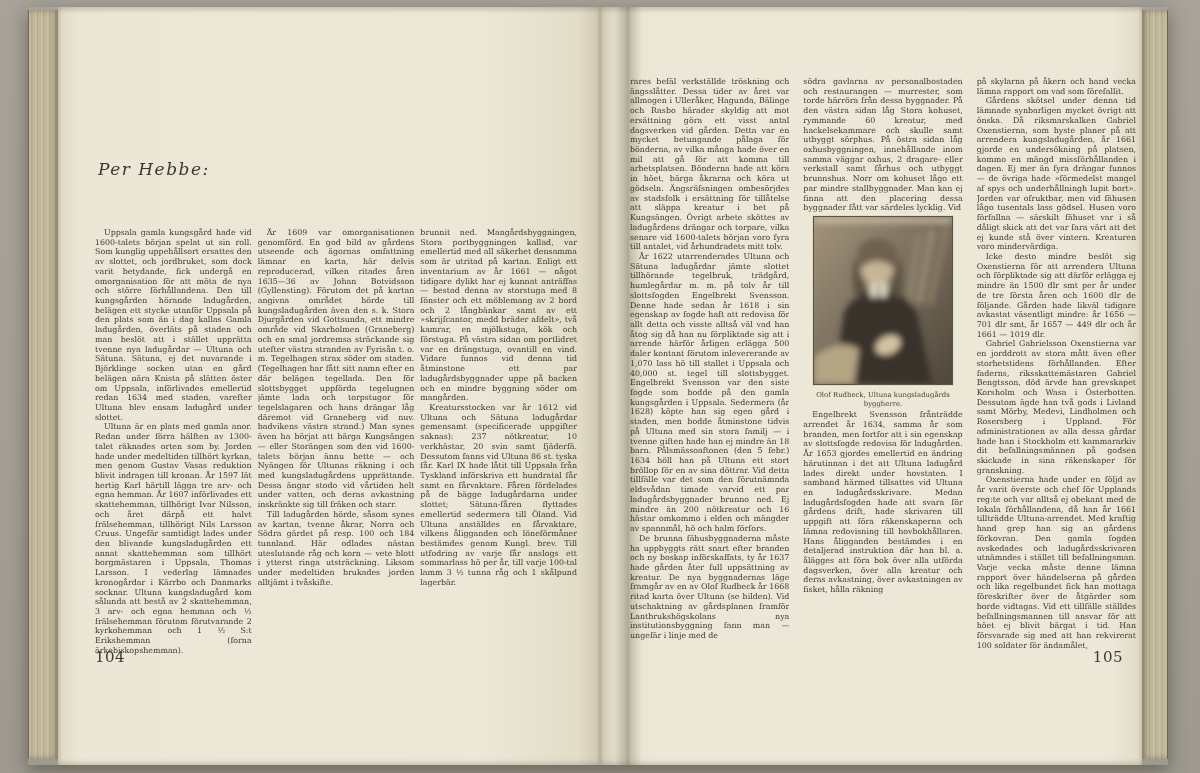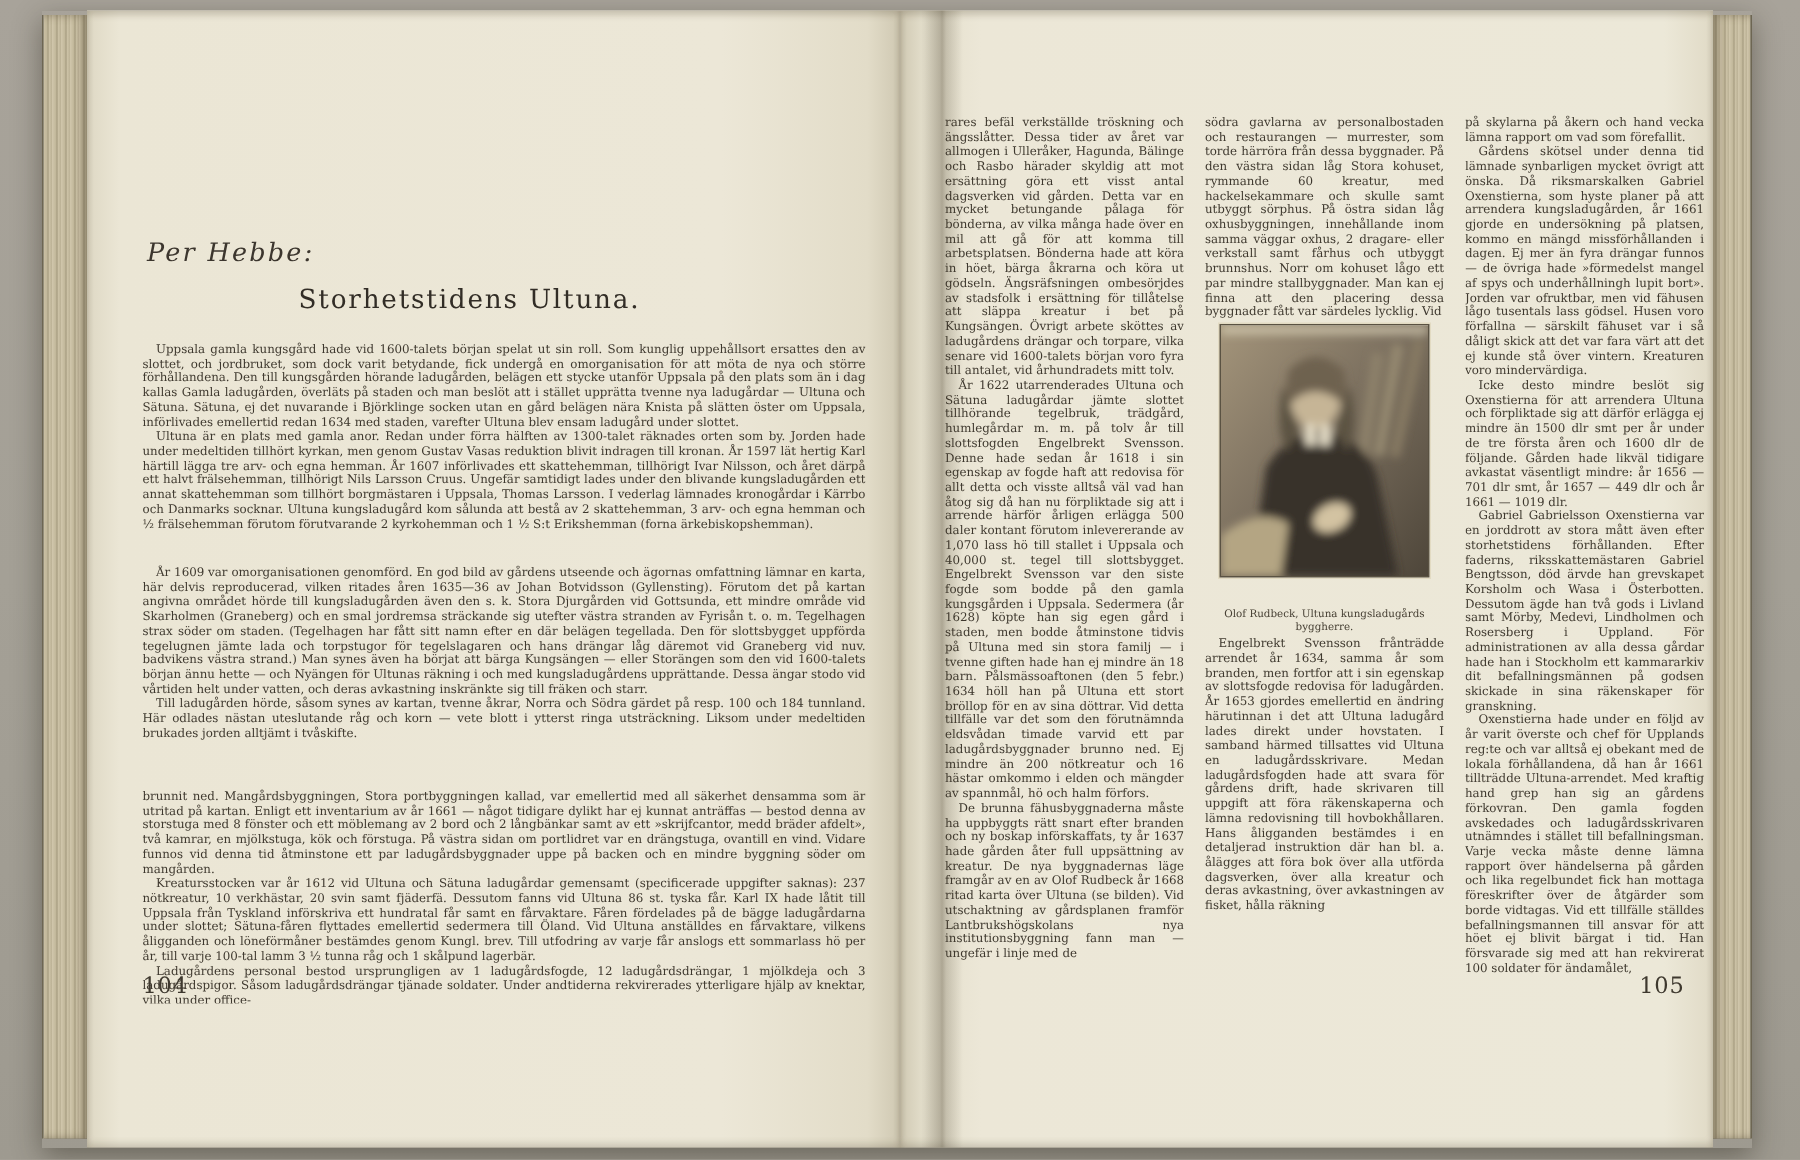--- a/index.html
+++ b/index.html
@@ -25,62 +25,60 @@
   .gutter{position:absolute;left:586px;top:0;width:28px;height:758px;background:
     linear-gradient(90deg,rgba(60,50,30,0) 0%,rgba(60,50,30,.28) 45%,rgba(60,50,30,.34) 50%,rgba(60,50,30,.2) 60%,rgba(60,50,30,0) 100%);
     pointer-events:none;}
 
   .author{position:absolute;left:40px;top:152px;font-style:italic;font-size:17px;
     letter-spacing:1.5px;color:#3c362e;}
   .title{position:absolute;left:40px;top:183px;width:430px;text-align:center;
     font-size:17.5px;letter-spacing:1.2px;color:#322d26;}
 
   .cols{position:absolute;display:flex;}
-  .cols-left{left:37px;top:221px;width:482px;height:441px;gap:6px;flex-direction:column;}
+  .cols-left{left:37px;top:221px;width:482px;height:441px;gap:6px;}
   .cols-right{left:30px;top:70px;width:506px;height:592px;gap:14px;}
   .col{flex:1;overflow:hidden;font-size:7.9px;line-height:9.72px;text-align:justify;
     color:#3e382e;hyphens:auto;}
   .col p{margin:0;text-indent:9px;}
   .col p.cont{text-indent:0;}
 
   .pagenum{position:absolute;top:641px;font-size:15px;color:#3e382e;letter-spacing:.5px;}
   .pagenum-left{left:37px;}
   .pagenum-right{right:19px;}
 
   figure{margin:3px 0 2px 0;width:100%;}
   .photo{width:138px;height:167px;margin:0 auto;display:block;
     border:1px solid #5a5242;box-shadow:0 0 0 1px rgba(220,210,180,.6);}
-  figcaption{margin-top:20px;font-size:6.9px;line-height:8.6px;text-align:center;
+  figcaption{margin-top:6px;font-size:6.9px;line-height:8.6px;text-align:center;
     color:#474034;text-indent:0;padding:0 8px;}
 </style>
 </head>
 <body>
 
 <div class="scene">
   <div class="book">
     <div class="edge edge-left"></div>
     <div class="edge edge-right"></div>
 
     <div class="page page-left">
       <div class="author">Per Hebbe:</div>
-      <div class="title">Storhetstidens Ultuna.</div>
 
       <div class="cols cols-left">
         <div class="col">
           <p>Uppsala gamla kungsgård hade vid 1600-talets början spelat ut sin roll. Som kunglig uppehållsort ersattes den av slottet, och jordbruket, som dock varit betydande, fick undergå en omorganisation för att möta de nya och större förhållandena. Den till kungsgården hörande ladugården, belägen ett stycke utanför Uppsala på den plats som än i dag kallas Gamla ladugården, överläts på staden och man beslöt att i stället upprätta tvenne nya ladugårdar — Ultuna och Sätuna. Sätuna, ej det nuvarande i Björklinge socken utan en gård belägen nära Knista på slätten öster om Uppsala, införlivades emellertid redan 1634 med staden, varefter Ultuna blev ensam ladugård under slottet.</p>
           <p>Ultuna är en plats med gamla anor. Redan under förra hälften av 1300-talet räknades orten som by. Jorden hade under medeltiden tillhört kyrkan, men genom Gustav Vasas reduktion blivit indragen till kronan. År 1597 lät hertig Karl härtill lägga tre arv- och egna hemman. År 1607 införlivades ett skattehemman, tillhörigt Ivar Nilsson, och året därpå ett halvt frälsehemman, tillhörigt Nils Larsson Cruus. Ungefär samtidigt lades under den blivande kungsladugården ett annat skattehemman som tillhört borgmästaren i Uppsala, Thomas Larsson. I vederlag lämnades kronogårdar i Kärrbo och Danmarks socknar. Ultuna kungsladugård kom sålunda att bestå av 2 skattehemman, 3 arv- och egna hemman och ½ frälsehemman förutom förutvarande 2 kyrkohemman och 1 ½ S:t Erikshemman (forna ärkebiskopshemman).</p>
         </div>
         <div class="col">
           <p>År 1609 var omorganisationen genomförd. En god bild av gårdens utseende och ägornas omfattning lämnar en karta, här delvis reproducerad, vilken ritades åren 1635—36 av Johan Botvidsson (Gyllensting). Förutom det på kartan angivna området hörde till kungsladugården även den s. k. Stora Djurgården vid Gottsunda, ett mindre område vid Skarholmen (Graneberg) och en smal jordremsa sträckande sig utefter västra stranden av Fyrisån t. o. m. Tegelhagen strax söder om staden. (Tegelhagen har fått sitt namn efter en där belägen tegellada. Den för slottsbygget uppförda tegelugnen jämte lada och torpstugor för tegelslagaren och hans drängar låg däremot vid Graneberg vid nuv. badvikens västra strand.) Man synes även ha börjat att bärga Kungsängen — eller Storängen som den vid 1600-talets början ännu hette — och Nyängen för Ultunas räkning i och med kungsladugårdens upprättande. Dessa ängar stodo vid vårtiden helt under vatten, och deras avkastning inskränkte sig till fräken och starr.</p>
           <p>Till ladugården hörde, såsom synes av kartan, tvenne åkrar, Norra och Södra gärdet på resp. 100 och 184 tunnland. Här odlades nästan uteslutande råg och korn — vete blott i ytterst ringa utsträckning. Liksom under medeltiden brukades jorden alltjämt i tvåskifte.</p>
         </div>
         <div class="col">
           <p class="cont">brunnit ned. Mangårdsbyggningen, Stora portbyggningen kallad, var emellertid med all säkerhet densamma som är utritad på kartan. Enligt ett inventarium av år 1661 — något tidigare dylikt har ej kunnat anträffas — bestod denna av storstuga med 8 fönster och ett möblemang av 2 bord och 2 långbänkar samt av ett »skrijfcantor, medd bräder afdelt», två kamrar, en mjölkstuga, kök och förstuga. På västra sidan om portlidret var en drängstuga, ovantill en vind. Vidare funnos vid denna tid åtminstone ett par ladugårdsbyggnader uppe på backen och en mindre byggning söder om mangården.</p>
           <p>Kreatursstocken var år 1612 vid Ultuna och Sätuna ladugårdar gemensamt (specificerade uppgifter saknas): 237 nötkreatur, 10 verkhästar, 20 svin samt fjäderfä. Dessutom fanns vid Ultuna 86 st. tyska får. Karl IX hade låtit till Uppsala från Tyskland införskriva ett hundratal får samt en fårvaktare. Fåren fördelades på de bägge ladugårdarna under slottet; Sätuna-fåren flyttades emellertid sedermera till Öland. Vid Ultuna anställdes en fårvaktare, vilkens åligganden och löneförmåner bestämdes genom Kungl. brev. Till utfodring av varje får anslogs ett sommarlass hö per år, till varje 100-tal lamm 3 ½ tunna råg och 1 skålpund lagerbär.</p>
-          <p>Ladugårdens personal bestod ursprungligen av 1 ladugårdsfogde, 12 ladugårdsdrängar, 1 mjölkdeja och 3 ladugårdspigor. Såsom ladugårdsdrängar tjänade soldater. Under andtiderna rekvirerades ytterligare hjälp av knektar, vilka under office-</p>
         </div>
       </div>
 
       <div class="pagenum pagenum-left">104</div>
     </div>
 
     <div class="page page-right">
       <div class="cols cols-right">
         <div class="col">
           <p class="cont">rares befäl verkställde tröskning och ängsslåtter. Dessa tider av året var allmogen i Ulleråker, Hagunda, Bälinge och Rasbo härader skyldig att mot ersättning göra ett visst antal dagsverken vid gården. Detta var en mycket betungande pålaga för bönderna, av vilka många hade över en mil att gå för att komma till arbetsplatsen. Bönderna hade att köra in höet, bärga åkrarna och köra ut gödseln. Ängsräfsningen ombesörjdes av stadsfolk i ersättning för tillåtelse att släppa kreatur i bet på Kungsängen. Övrigt arbete sköttes av ladugårdens drängar och torpare, vilka senare vid 1600-talets början voro fyra till antalet, vid århundradets mitt tolv.</p>

